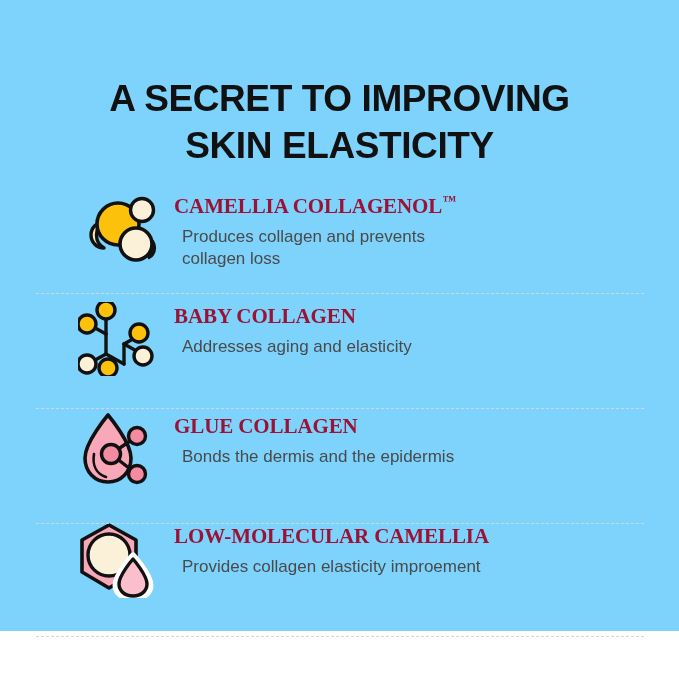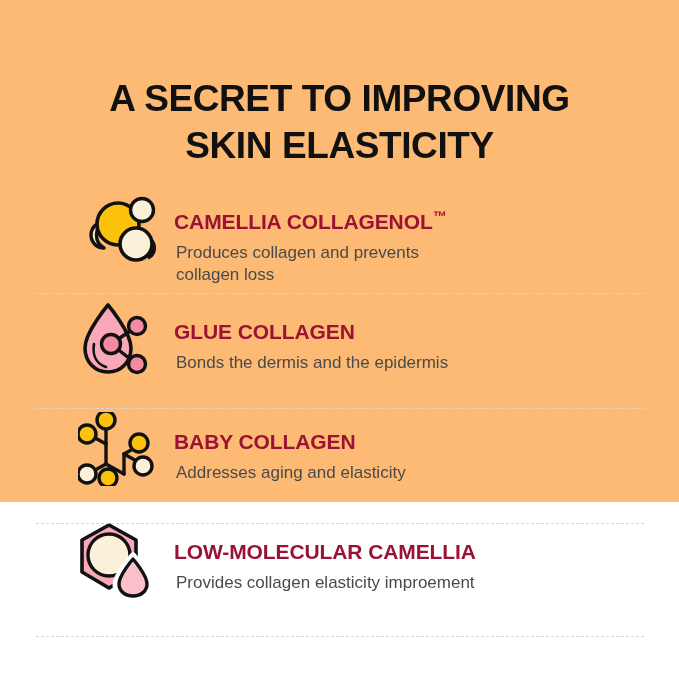--- a/index.html
+++ b/index.html
@@ -11,22 +11,22 @@
     width: 679px;
     height: 679px;
     font-family: "Liberation Sans", sans-serif;
     -webkit-font-smoothing: antialiased;
     overflow: hidden;
   }
 
   .page {
     position: relative;
     width: 679px;
-    height: 502px;
-    background: #fdba74;
+    height: 631px;
+    background: #7dd3fc;
     box-sizing: border-box;
   }
 
   
   .heading {
     position: absolute;
     top: 50px;
     left: 0;
     width: 679px;
     text-align: center;
@@ -68,40 +68,40 @@
   .icon-wrap svg { display: block; }
 
   .feature-text {
     flex: 1 1 auto;
     padding-top: 16px;
     padding-right: 24px;
   }
 
   .feature-title {
     color: #9B1234;
-    font-family: Liberation Sans, sans-serif;
+    font-family: Liberation Serif, serif;
     font-weight: bold;
     font-size: 21px;
     line-height: 24px;
     letter-spacing: -0.1px;
-    margin: 15px 0 8px 0;
+    margin: 0 0 8px 0;
   }
   .feature-title .tm {
     font-size: 14px;
     vertical-align: super;
     line-height: 1;
   }
 
   .feature-desc {
     color: #4a4a4a;
     font-family: "Liberation Sans", sans-serif;
     font-weight: normal;
     font-size: 17px;
     line-height: 22px;
-    margin: 2px;
+    margin: 8px;
     white-space: pre-line;
   }
 
   
   .divider {
     position: absolute;
     left: 36px;
     width: 608px;
     height: 0;
     border-top: 1px dashed #d6d6d6;
@@ -133,42 +133,20 @@
 
           <circle cx="64" cy="18" r="11.5" fill="#FBF0D8" stroke="#111111" stroke-width="3.4"></circle>
 
           <circle cx="58" cy="52" r="16" fill="#FBF0D8" stroke="#111111" stroke-width="3.6"></circle>
         </svg>
       </div>
       <div class="feature-text">
         <p class="feature-title"><span>CAMELLIA COLLAGENOL</span><span class="tm">™</span></p>
         <p class="feature-desc">Produces collagen and prevents
 collagen loss</p>
-      </div>
-    </div>
-
-    <div class="feature-row">
-      <div class="icon-wrap">
-        <svg width="80" height="76" viewBox="0 0 80 76" xmlns="http://www.w3.org/2000/svg">
-
-          <path d="M30 3 C30 3 7 30 7 46 C7 60 17 70 30 70 C43 70 53 60 53 46 C53 30 30 3 30 3 Z" fill="#F8A8B8" stroke="#111111" stroke-width="3.6" stroke-linejoin="round"></path>
-
-          <path d="M16 42 C14 54 19 62 28 65" fill="none" stroke="#111111" stroke-width="2.6" stroke-linecap="round"></path>
-
-          <line x1="33" y1="42" x2="55" y2="27" stroke="#111111" stroke-width="3.4" stroke-linecap="round"></line>
-          <line x1="33" y1="42" x2="56" y2="60" stroke="#111111" stroke-width="3.4" stroke-linecap="round"></line>
-
-          <circle cx="33" cy="42" r="9.5" fill="#F48BA0" stroke="#111111" stroke-width="3.4"></circle>
-          <circle cx="59" cy="24" r="8.5" fill="#F48BA0" stroke="#111111" stroke-width="3.4"></circle>
-          <circle cx="59" cy="62" r="8.5" fill="#F48BA0" stroke="#111111" stroke-width="3.4"></circle>
-        </svg>
-      </div>
-      <div class="feature-text">
-        <p class="feature-title"><span>GLUE COLLAGEN</span><span class="tm"></span></p>
-        <p class="feature-desc">Bonds the dermis and the epidermis</p>
       </div>
     </div>
 
     <div class="feature-row">
       <div class="icon-wrap">
         <svg width="76" height="74" viewBox="0 0 76 74" xmlns="http://www.w3.org/2000/svg">
           <g stroke="#111111" stroke-width="3.4" stroke-linecap="round" fill="none">
 
             <line x1="28" y1="10" x2="28" y2="32"></line>
             <line x1="28" y1="32" x2="10" y2="22"></line>
@@ -189,20 +167,42 @@
         </svg>
       </div>
       <div class="feature-text">
         <p class="feature-title"><span>BABY COLLAGEN</span><span class="tm"></span></p>
         <p class="feature-desc">Addresses aging and elasticity</p>
       </div>
     </div>
 
     <div class="feature-row">
       <div class="icon-wrap">
+        <svg width="80" height="76" viewBox="0 0 80 76" xmlns="http://www.w3.org/2000/svg">
+
+          <path d="M30 3 C30 3 7 30 7 46 C7 60 17 70 30 70 C43 70 53 60 53 46 C53 30 30 3 30 3 Z" fill="#F8A8B8" stroke="#111111" stroke-width="3.6" stroke-linejoin="round"></path>
+
+          <path d="M16 42 C14 54 19 62 28 65" fill="none" stroke="#111111" stroke-width="2.6" stroke-linecap="round"></path>
+
+          <line x1="33" y1="42" x2="55" y2="27" stroke="#111111" stroke-width="3.4" stroke-linecap="round"></line>
+          <line x1="33" y1="42" x2="56" y2="60" stroke="#111111" stroke-width="3.4" stroke-linecap="round"></line>
+
+          <circle cx="33" cy="42" r="9.5" fill="#F48BA0" stroke="#111111" stroke-width="3.4"></circle>
+          <circle cx="59" cy="24" r="8.5" fill="#F48BA0" stroke="#111111" stroke-width="3.4"></circle>
+          <circle cx="59" cy="62" r="8.5" fill="#F48BA0" stroke="#111111" stroke-width="3.4"></circle>
+        </svg>
+      </div>
+      <div class="feature-text">
+        <p class="feature-title"><span>GLUE COLLAGEN</span><span class="tm"></span></p>
+        <p class="feature-desc">Bonds the dermis and the epidermis</p>
+      </div>
+    </div>
+
+    <div class="feature-row">
+      <div class="icon-wrap">
         <svg width="82" height="76" viewBox="0 0 82 76" xmlns="http://www.w3.org/2000/svg">
 
           <path d="M31 3 L58 18 L58 50 L31 66 L4 50 L4 18 Z" fill="#F8A8B8" stroke="#111111" stroke-width="3.6" stroke-linejoin="round"></path>
 
           <circle cx="31" cy="33" r="21" fill="#FBF0D8" stroke="#111111" stroke-width="3.4"></circle>
 
           <path d="M55 34 C55 34 38 53 38 63 C38 71 45 76 55 76 C65 76 72 71 72 63 C72 53 55 34 55 34 Z" fill="#ffffff" stroke="#ffffff" stroke-width="7" stroke-linejoin="round"></path>
 
           <path d="M55 37 C55 37 41 53 41 62 C41 69 47 74 55 74 C63 74 69 69 69 62 C69 53 55 37 55 37 Z" fill="#FBBFCB" stroke="#111111" stroke-width="3.4" stroke-linejoin="round"></path>
         </svg>

